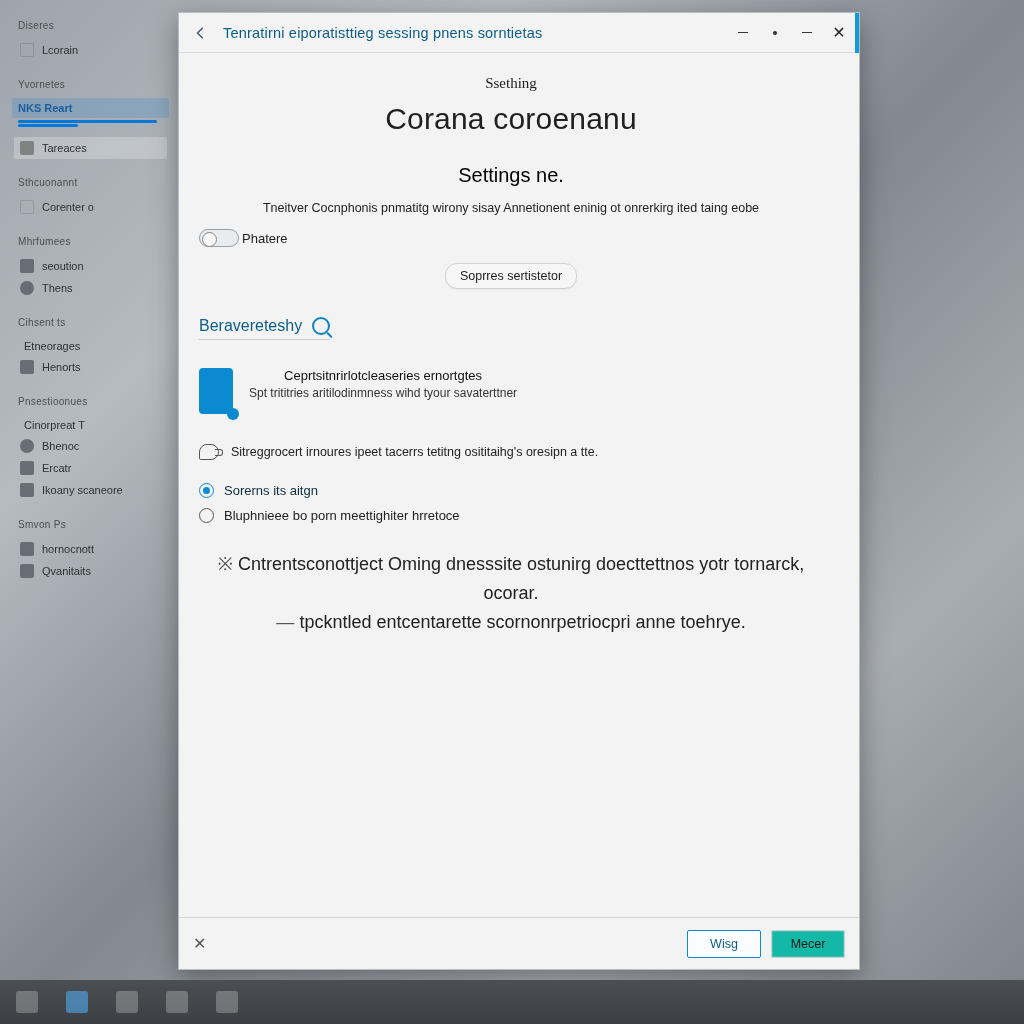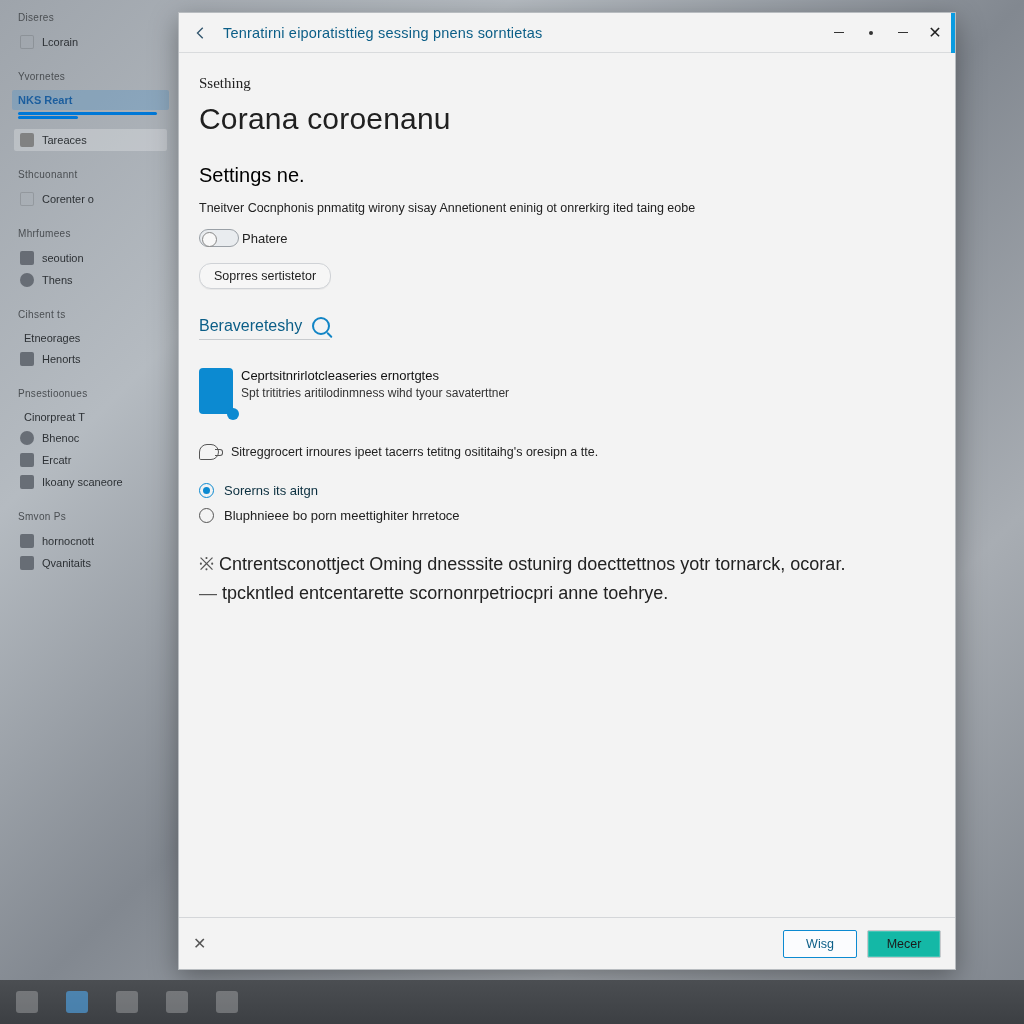--- a/index.html
+++ b/index.html
@@ -7,21 +7,21 @@
 body {
   font-family: "Segoe UI", Tahoma, sans-serif;
   background: linear-gradient(135deg, #9ea4ab 0%, #b5bbc1 25%, #828890 50%, #a8adb3 75%, #7d838b 100%);
   position: relative;
   color: #1b1b1b;
 }
 
 
 .sidebar {
   position: absolute;
-  left: 0; top: 0; bottom: 0;
+  left: 0; top: 8px; bottom: 0;
   width: 175px;
   padding: 10px 8px 60px 14px;
   font-size: 11px;
   color: #3a3f44;
   filter: blur(.3px);
 }
 .side-section { margin-bottom: 16px; }
 .side-head {
   font-size: 10px;
   color: #4a4e52;
@@ -55,21 +55,21 @@
   border-radius: 2px;
 }
 .accent-bar.short { width: 60px; }
 
 .noicon .ic { background: transparent; box-shadow: inset 0 0 0 1px rgba(0,0,0,.15); }
 
 
 .window {
   position: absolute;
   left: 178px; top: 12px;
-  width: 778px; height: 958px;
+  width: 682px; height: 958px;
   background: #f3f3f3;
   border: 1px solid #b8bcc0;
   box-shadow: 0 8px 26px rgba(0,0,0,.35);
   display: flex; flex-direction: column;
 }
 .window::after{ 
   content:""; position:absolute; top:0; right:0; width:4px; height:40px;
   background:#0a9be0;
 }
 
@@ -93,20 +93,21 @@
   color:#333; font-size:13px; cursor:pointer;
 }
 .tb-btn.dot::before{content:""; width:4px; height:4px; border-radius:50%; background:#333;}
 .tb-btn.dash::before{content:""; width:10px; height:1.5px; background:#333;}
 .tb-btn.x{font-size:16px; color:#222;}
 
 .content {
   flex:1; overflow:hidden;
   padding: 22px 36px 76px 20px;
   color:#1d1d1d;
+  text-align:center;
 }
 .small-head { font-size:15px; color:#222; margin-bottom:10px; font-family:"Segoe UI Light","Segoe UI"; }
 .big-head {
   font-size:30px; color:#202020;
   font-family:"Segoe UI Light","Segoe UI",sans-serif;
   font-weight:300; margin-bottom:28px; letter-spacing:.2px;
 }
 .sub-head { font-size:20px; color:#000000; margin-bottom:12px; }
 
 .desc { font-size:12.5px; color:#222; margin-bottom:12px; line-height:1.45; }
@@ -149,21 +150,21 @@
 .link-row .mag {
   width:18px; height:18px; border:2px solid #1184c5; border-radius:50%;
   position:relative;
 }
 .link-row .mag::after{
   content:""; position:absolute; width:7px; height:2px; background:#1184c5;
   bottom:-3px; right:-5px; transform:rotate(45deg); border-radius:1px;
 }
 
 
-.info-tile { display:flex; gap:8px; margin-bottom:30px; }
+.info-tile { display:flex; gap:16px; margin-bottom:30px; }
 .info-tile .tile-ic{
   width:34px; height:46px; background:#0c8ad1; border-radius:4px;
   position:relative; flex-shrink:0;
 }
 .info-tile .tile-ic::after{
   content:""; position:absolute; right:-6px; bottom:-6px;
   width:12px; height:12px; border-radius:50%;
   background:#0c8ad1;
 }
 .info-tile .t1 { font-size:13px; color:#111; margin-bottom:3px; }

